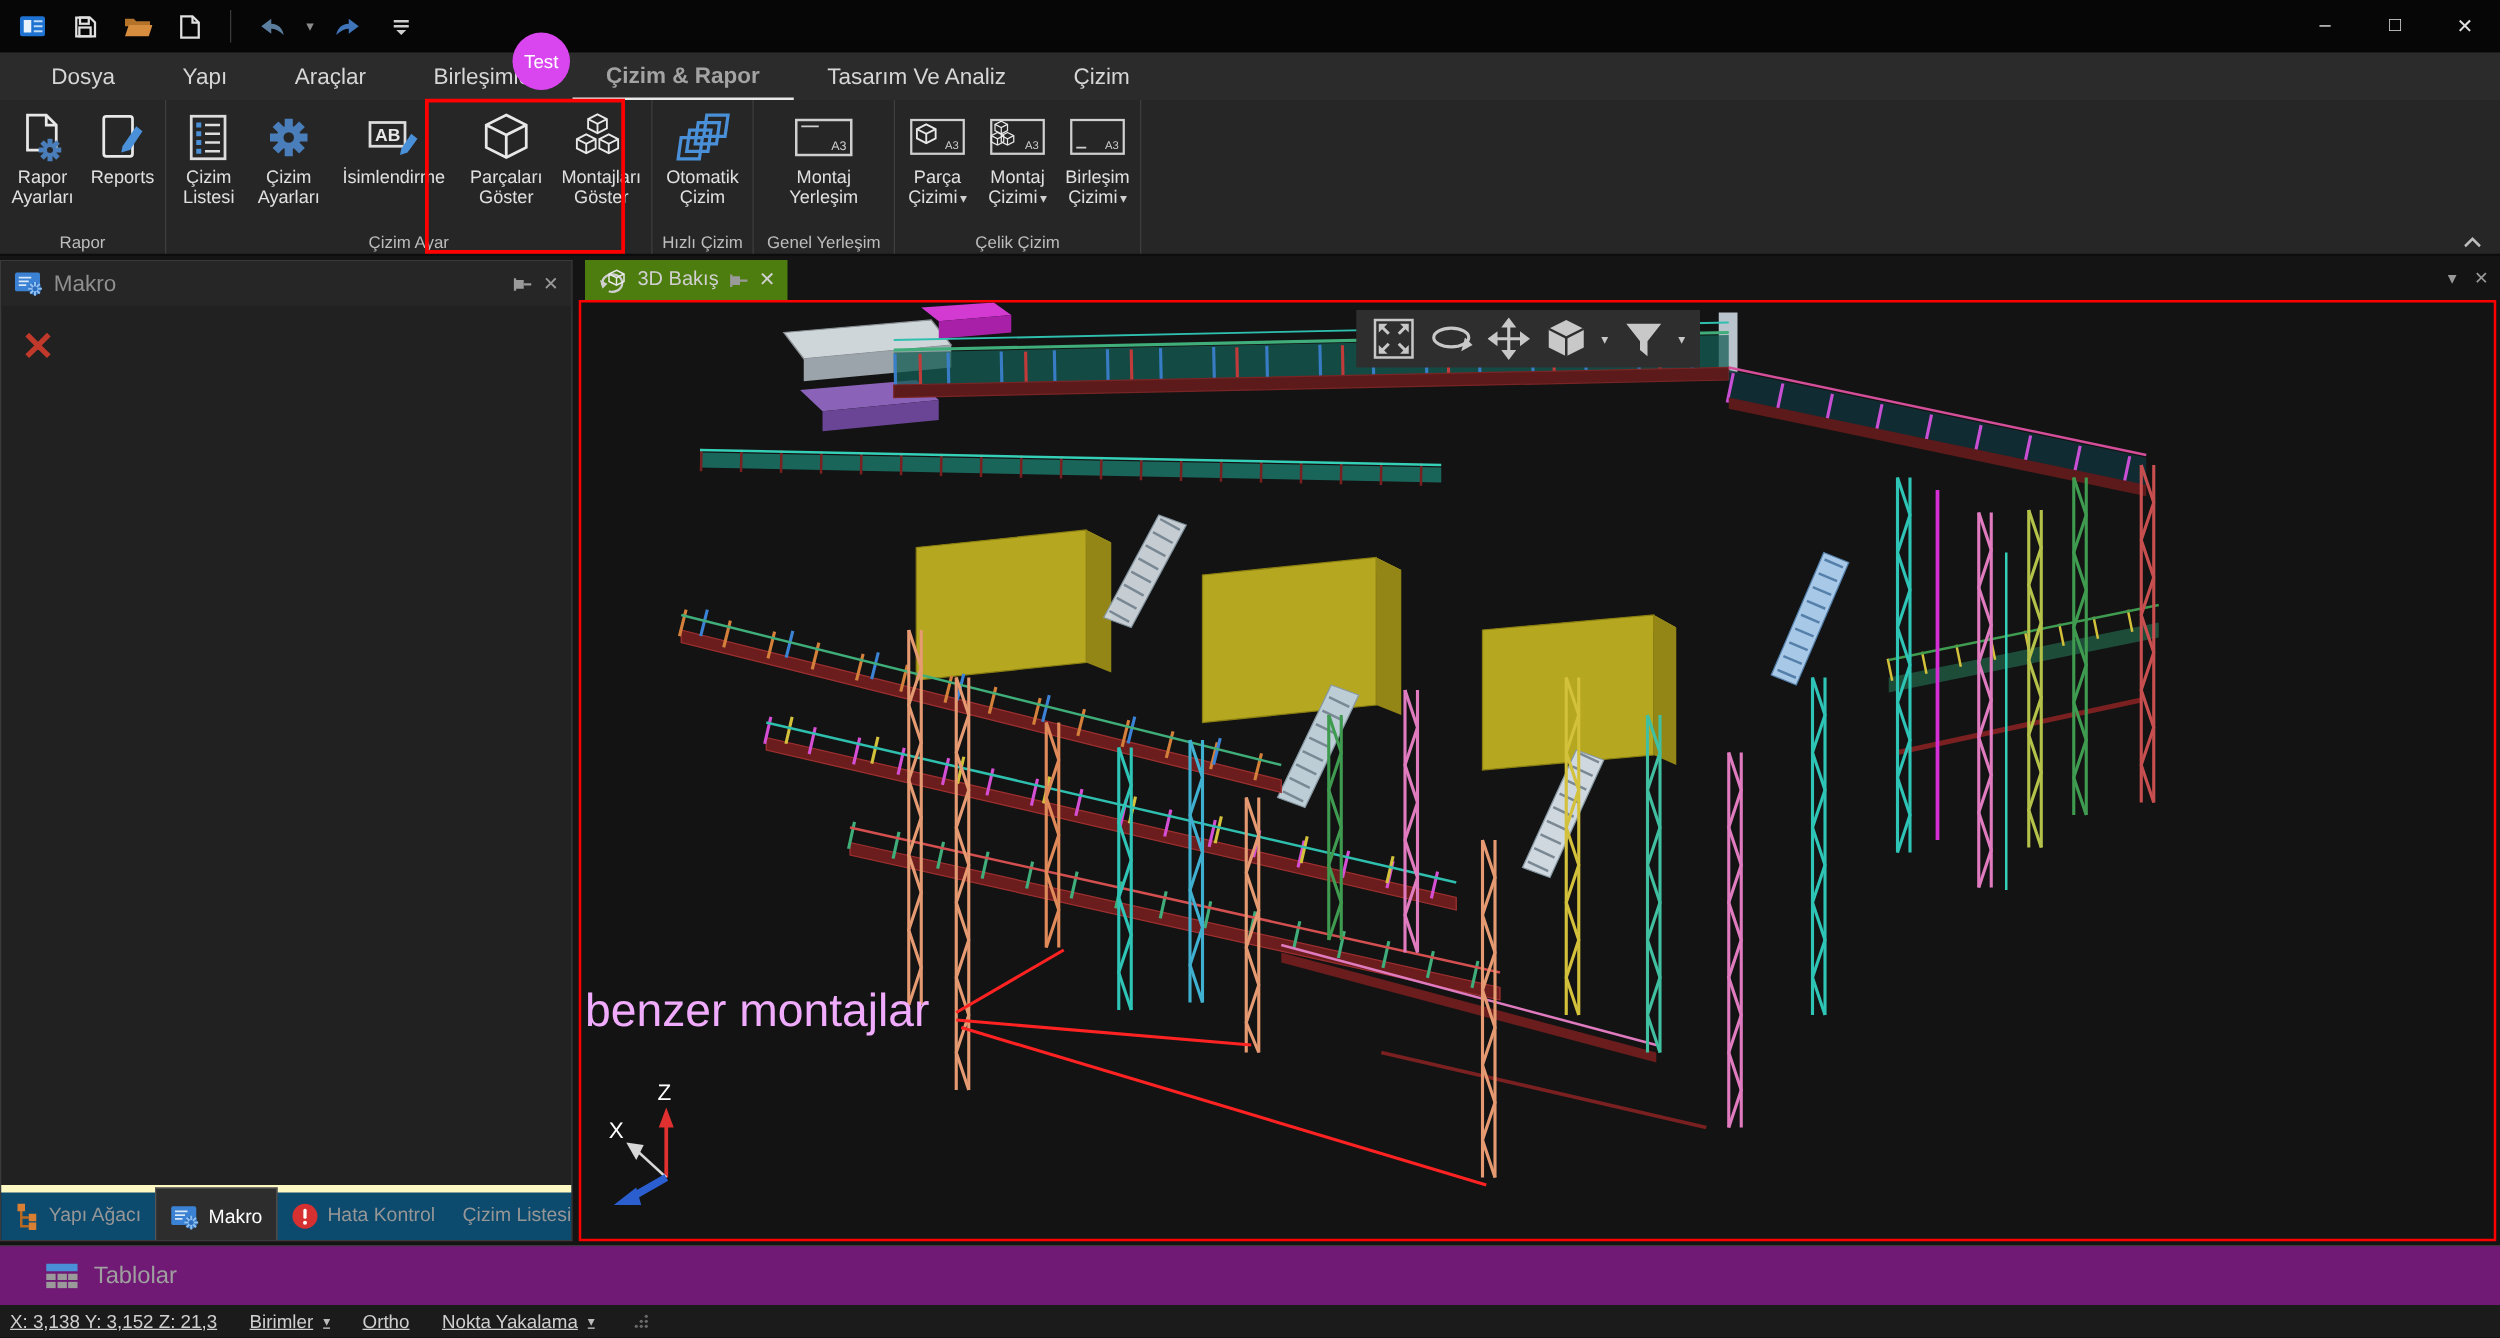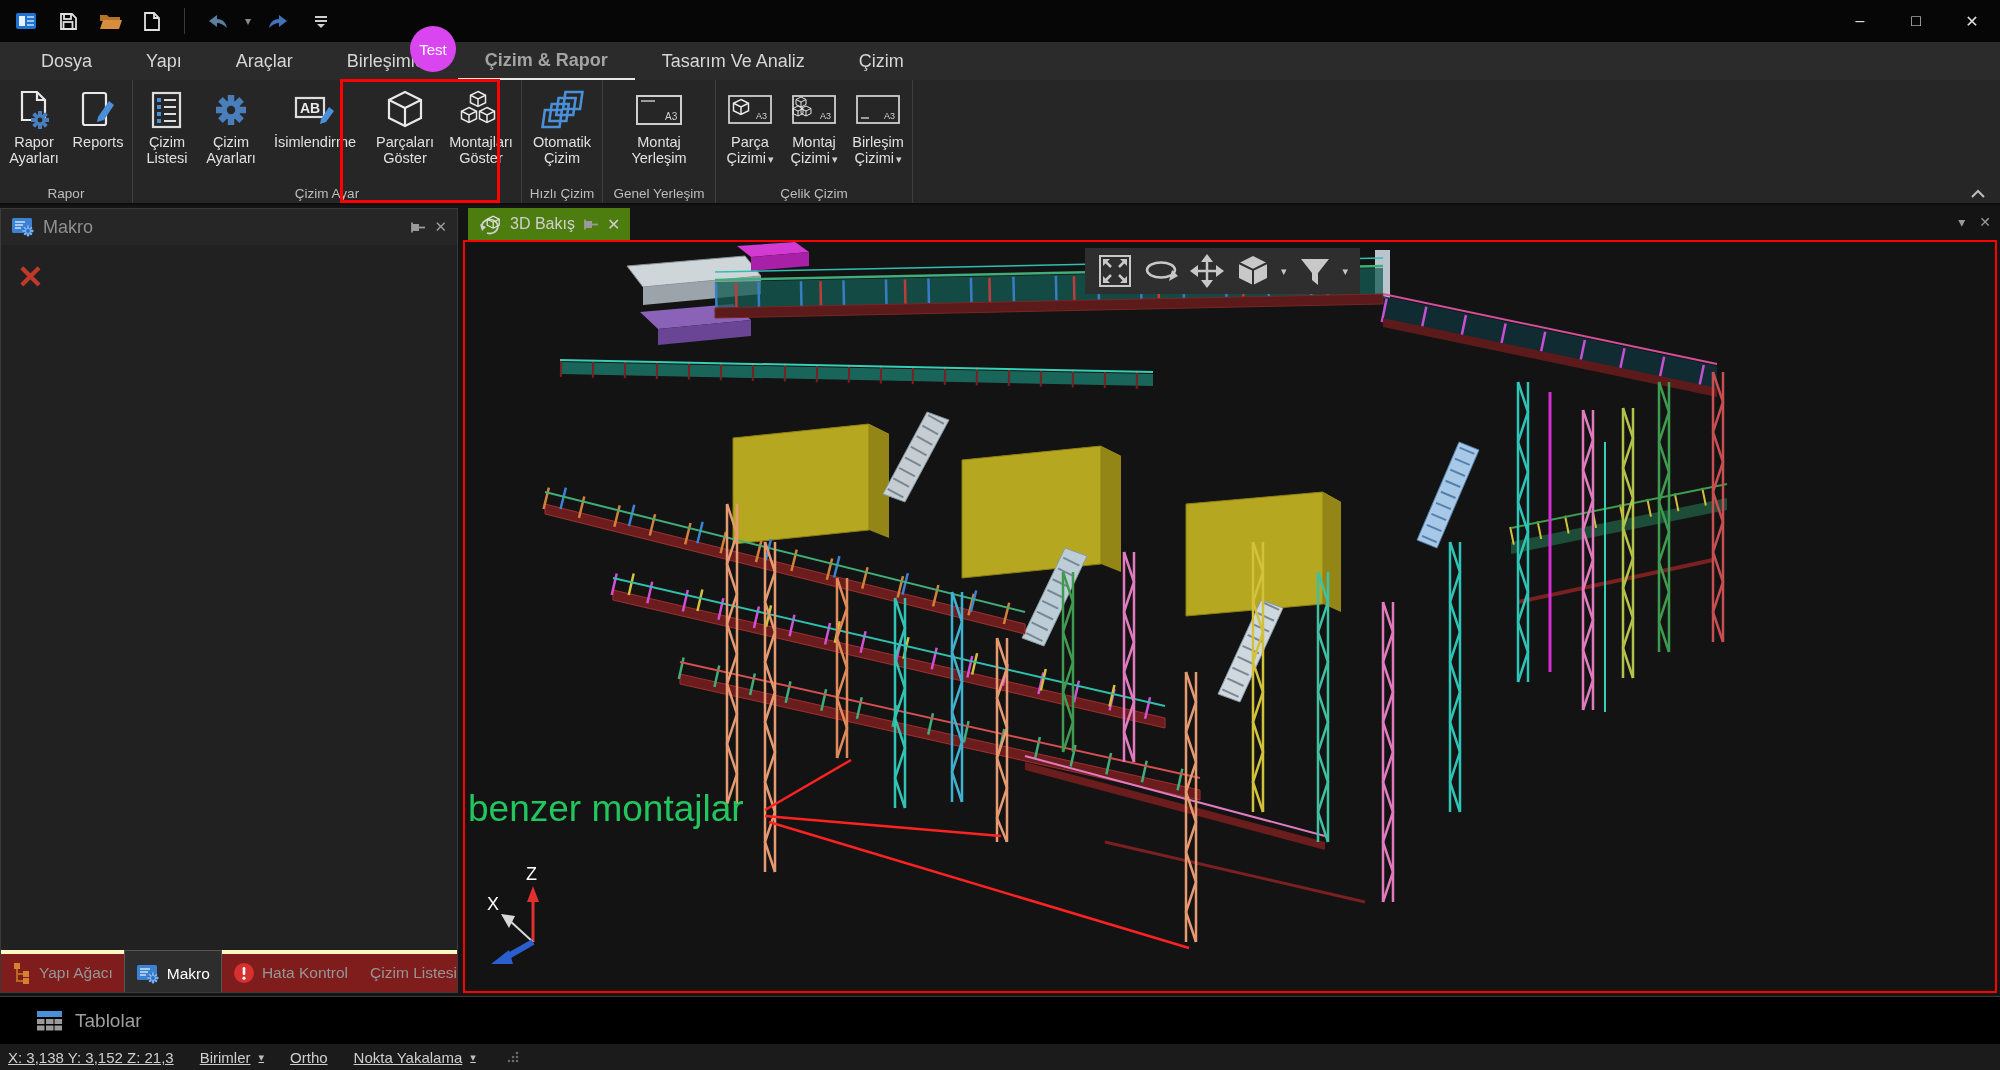--- a/index.html
+++ b/index.html
@@ -39,41 +39,41 @@
   .red-box{position:absolute;left:340px;top:79px;width:154px;height:118px;border:3px solid #ff0000;
            z-index:20;pointer-events:none;}
   .ribbon-collapse{position:absolute;right:14px;bottom:4px;cursor:pointer;}
   
   .panel{position:absolute;left:0;top:208px;width:458px;height:785px;background:#212121;
          border:1px solid #3a3a3a;box-sizing:border-box;}
   .panel-header{height:36px;display:flex;align-items:center;gap:8px;padding:0 10px;background:#262626;}
   .panel-title{font-size:18px;color:#8f8f8f;flex:1;}
   .hdr-ico{cursor:pointer;display:flex;align-items:center;color:#9a9a9a;font-size:15px;}
   .red-x{position:absolute;left:16px;top:52px;font-size:32px;font-weight:bold;color:#c0392b;cursor:pointer;line-height:1;}
-  .ptabs{position:absolute;bottom:0;left:0;width:100%;height:38px;background:#7f1d1d;
-         border-top:4px solid #fef9c3;display:flex;align-items:stretch;}
+  .ptabs{position:absolute;bottom:0;left:0;width:100%;height:38px;background:#0c4a6e;
+         border-top:6px solid #fef9c3;display:flex;align-items:stretch;}
   .ptab{display:flex;align-items:center;gap:7px;padding:0 11px;font-size:15.5px;color:#969696;cursor:pointer;white-space:nowrap;}
   .ptab.active{background:#2d2d2d;border:1px solid #555;border-bottom:none;color:#ffffff;margin-top:-4px;padding-top:4px;}
   
   .docstrip{position:absolute;left:463px;top:208px;width:1534px;height:32px;display:flex;align-items:flex-end;}
   .doctab{display:flex;align-items:center;gap:8px;height:32px;padding:0 10px;background:#4d7c0f;
           color:#d0d0d0;font-size:16px;cursor:pointer;margin-left:5px;}
   .strip-right{position:absolute;right:6px;top:6px;display:flex;gap:14px;color:#9a9a9a;font-size:14px;}
   .strip-right span{cursor:pointer;}
   
   .viewport{position:absolute;left:463px;top:240px;width:1534px;height:753px;
             border:2px solid #ff0000;background:#131313;box-sizing:border-box;}
   .model{position:absolute;left:0;top:0;}
   .vp-toolbar{position:absolute;left:620px;top:6px;height:46px;background:#2e2e2e;display:flex;
               align-items:center;gap:6px;padding:0 10px;z-index:5;}
   .tool-btn{display:flex;align-items:center;justify-content:center;width:40px;height:40px;cursor:pointer;}
   .tb-caret{color:#c8c8c8;font-size:11px;cursor:pointer;margin:0 2px;}
-  .annotation{position:absolute;left:3px;top:546px;font-size:37px;color:#22c55e;z-index:4;white-space:nowrap;}
+  .annotation{position:absolute;left:3px;top:546px;font-size:37px;color:#f0abfc;z-index:4;white-space:nowrap;}
   
-  .tablebar{position:absolute;left:0;top:996px;width:2000px;height:48px;background:#000000;
+  .tablebar{position:absolute;left:0;top:996px;width:2000px;height:48px;background:#701a75;
             border-top:1px solid #3a3a3a;display:flex;align-items:center;gap:12px;
             padding-left:36px;box-sizing:border-box;cursor:pointer;}
   .tablebar .lbl{font-size:19px;color:#9f9f9f;}
   
   .statusbar{position:absolute;left:0;top:1044px;width:2000px;height:26px;background:#1b1b1c;
              display:flex;align-items:center;font-size:15px;color:#cfcfcf;box-sizing:border-box;
              padding:0 8px;}
   .sb-left{flex:1;}
   .sb-right{display:flex;align-items:center;gap:26px;margin-right:14px;text-decoration:underline;}
   .sb-item{display:flex;align-items:center;gap:8px;white-space:nowrap;}

